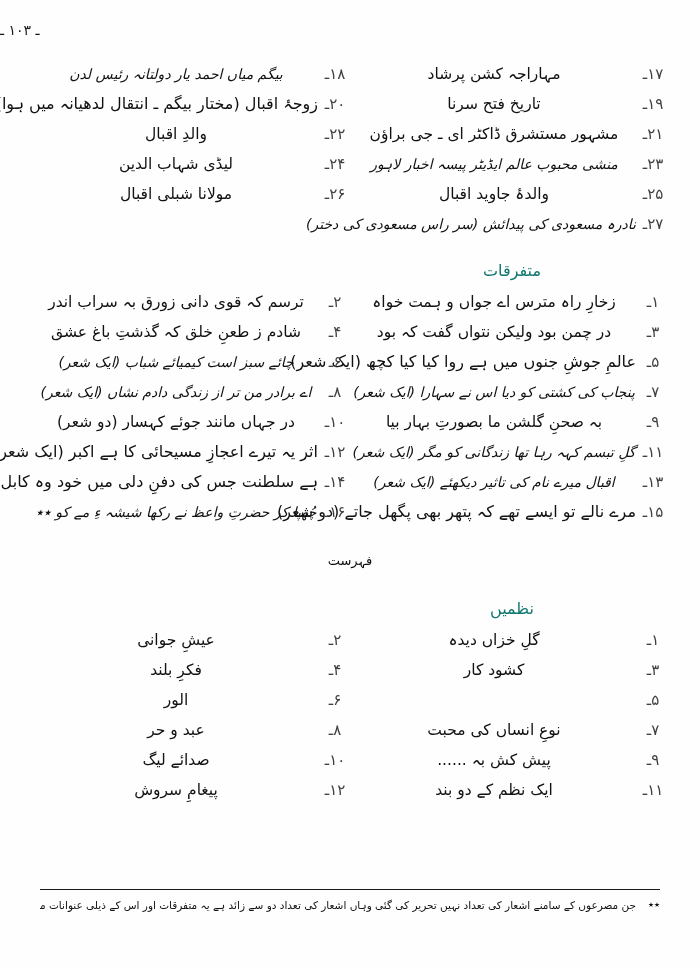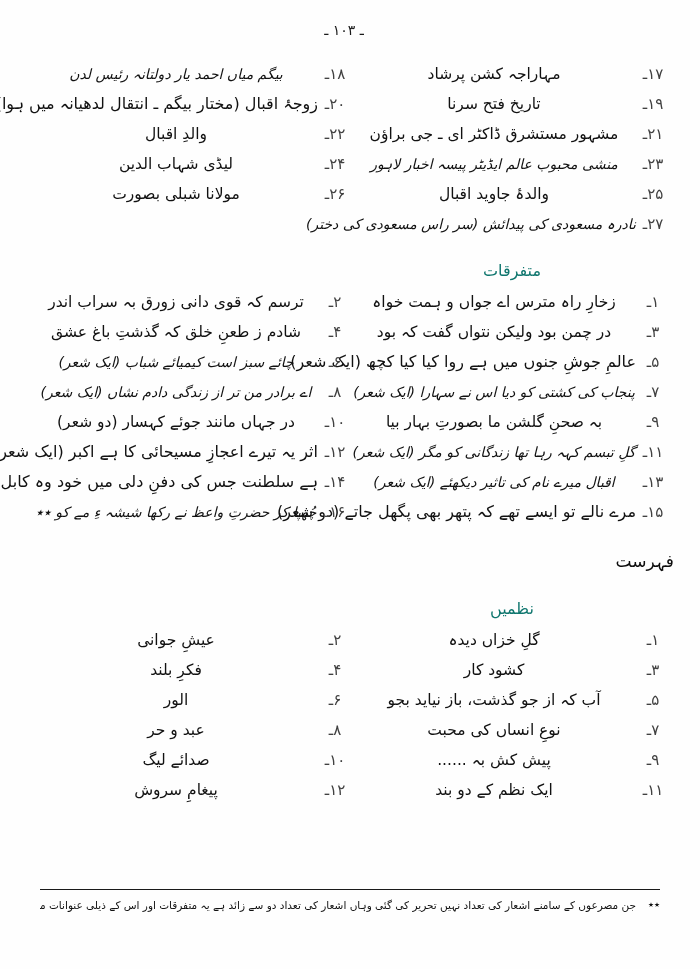--- a/index.html
+++ b/index.html
@@ -16,21 +16,21 @@
     font-family: "DejaVu Sans", "Liberation Sans", sans-serif;
     color: #141414;
     overflow: hidden;
     direction: rtl;
   }
   .page-number {
     position: absolute;
     top: 22px;
     left: 0;
     right: 12px;
-    text-align: center;
+    text-align: left;
     font-size: 14px;
     letter-spacing: 1px;
     color: #1a1a1a;
   }
 
   
   .index-block {
     position: absolute;
     left: 26px;
     right: 26px;
@@ -82,21 +82,22 @@
   .half-line-right {
     width: 50%;
     text-align: center;
     font-size: 14.5px;
     line-height: 28px;
     color: #111;
   }
   .spacer { height: 16px; width: 100%; }
 
   .doc-title {
-    font-size: 17px;
+    text-align: center;
+    font-size: 13px;
     line-height: 34px;
     color: #0d0d0d;
   }
 
   
   .footnote-area {
     position: absolute;
     left: 40px;
     right: 40px;
     bottom: 56px;
@@ -177,21 +178,21 @@
           <div class="txt">لیڈی شہاب الدین</div>
         </div>
       </div>
       <div class="index-row">
         <div class="col col-right">
           <div class="num">۲۵ـ</div>
           <div class="txt">والدۂ جاوید اقبال</div>
         </div>
         <div class="col col-left">
           <div class="num">۲۶ـ</div>
-          <div class="txt">مولانا شبلی بصورت</div>
+          <div class="txt">مولانا شبلی اقبال</div>
         </div>
       </div>
       <div class="index-row">
         <div class="col col-right">
           <div class="num">۲۷ـ</div>
           <div class="txt wide">نادرہ مسعودی کی پیدائش (سر راس مسعودی کی دختر)</div>
         </div>
         <div class="col col-left">
           <div class="num"></div>
           <div class="txt"></div>
@@ -305,21 +306,20 @@
           <div class="txt">کشود کار</div>
         </div>
         <div class="col col-left">
           <div class="num">۴ـ</div>
           <div class="txt">فکرِ بلند</div>
         </div>
       </div>
       <div class="index-row">
         <div class="col col-right">
           <div class="num">۵ـ</div>
-          <div class="txt">آب کہ از جو گذشت، باز نیاید بجو</div>
         </div>
         <div class="col col-left">
           <div class="num">۶ـ</div>
           <div class="txt">الور</div>
         </div>
       </div>
       <div class="index-row">
         <div class="col col-right">
           <div class="num">۷ـ</div>
           <div class="txt">نوعِ انساں کی محبت</div>

